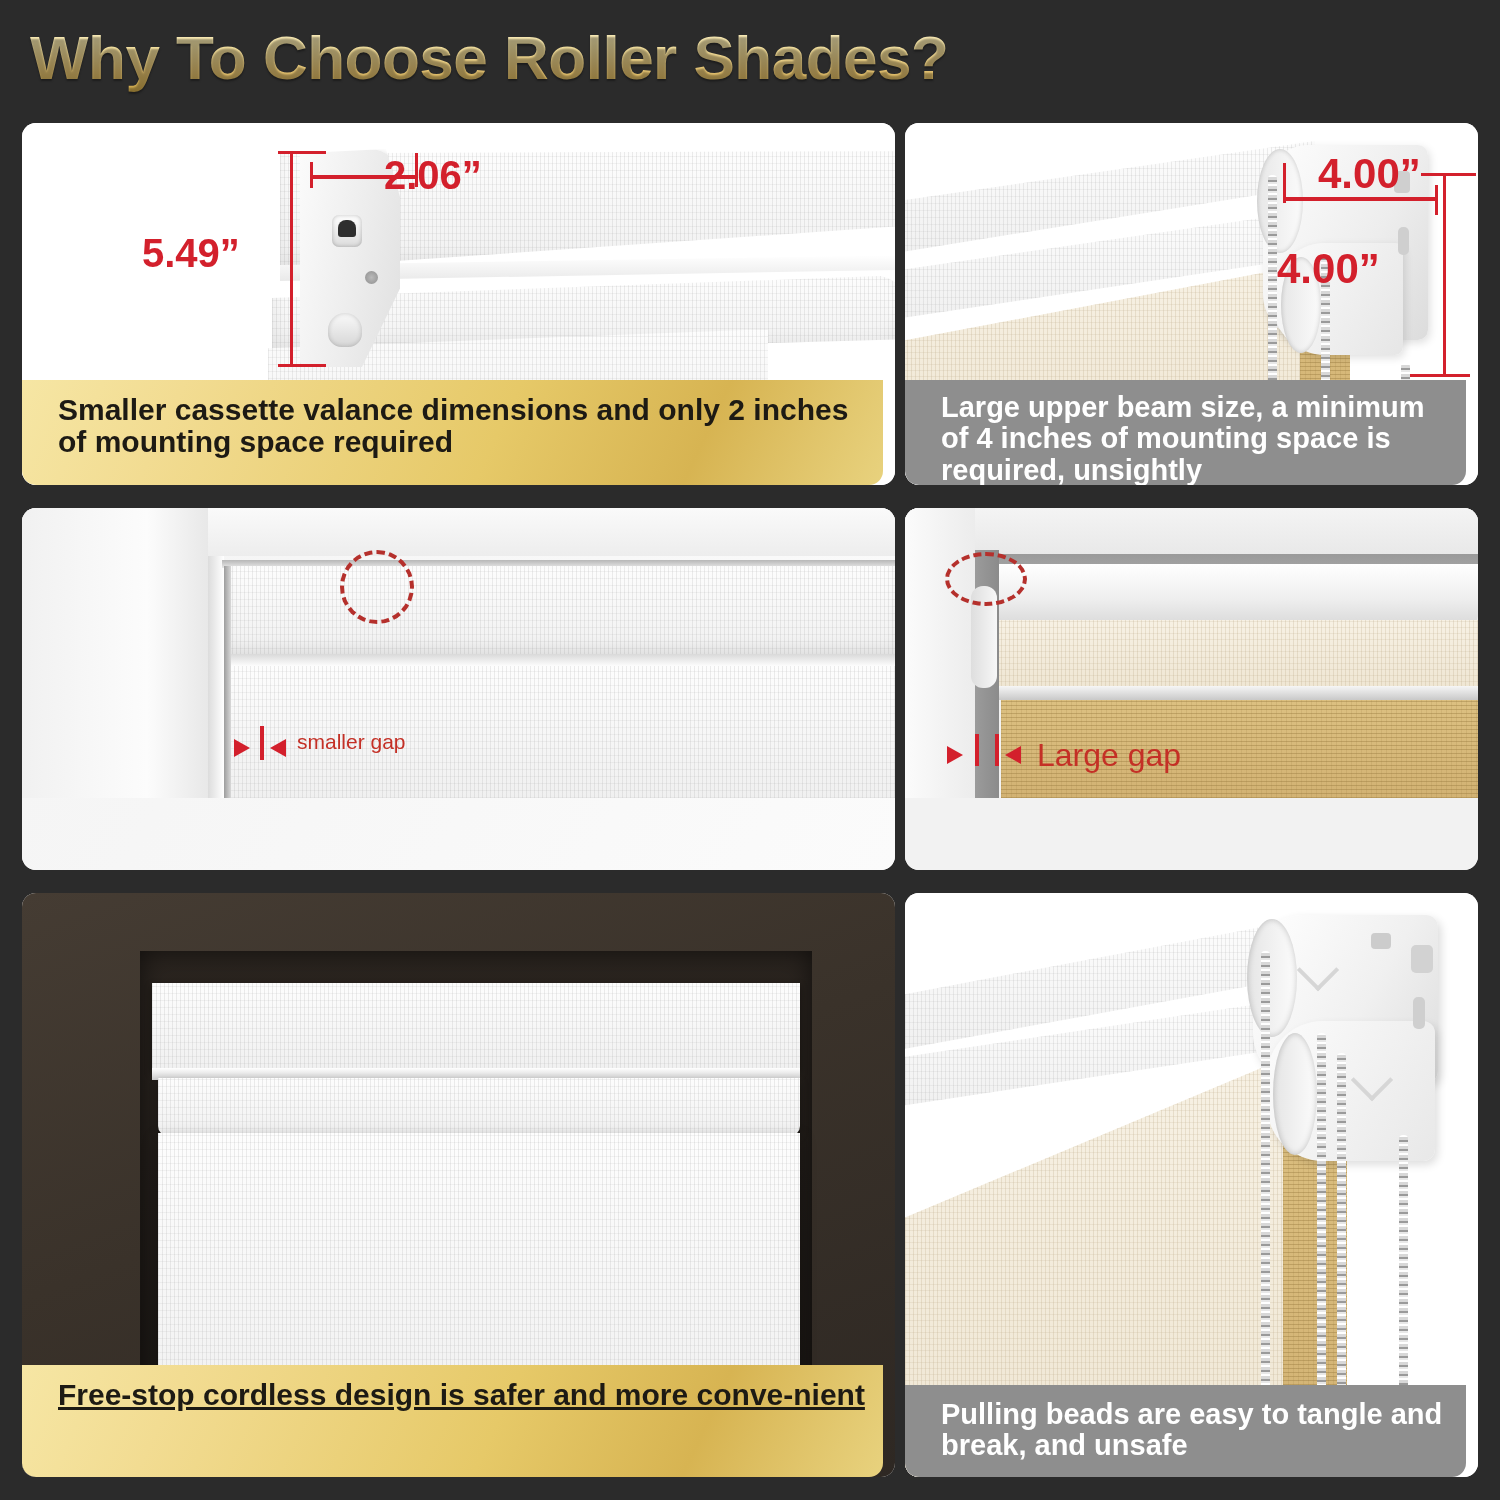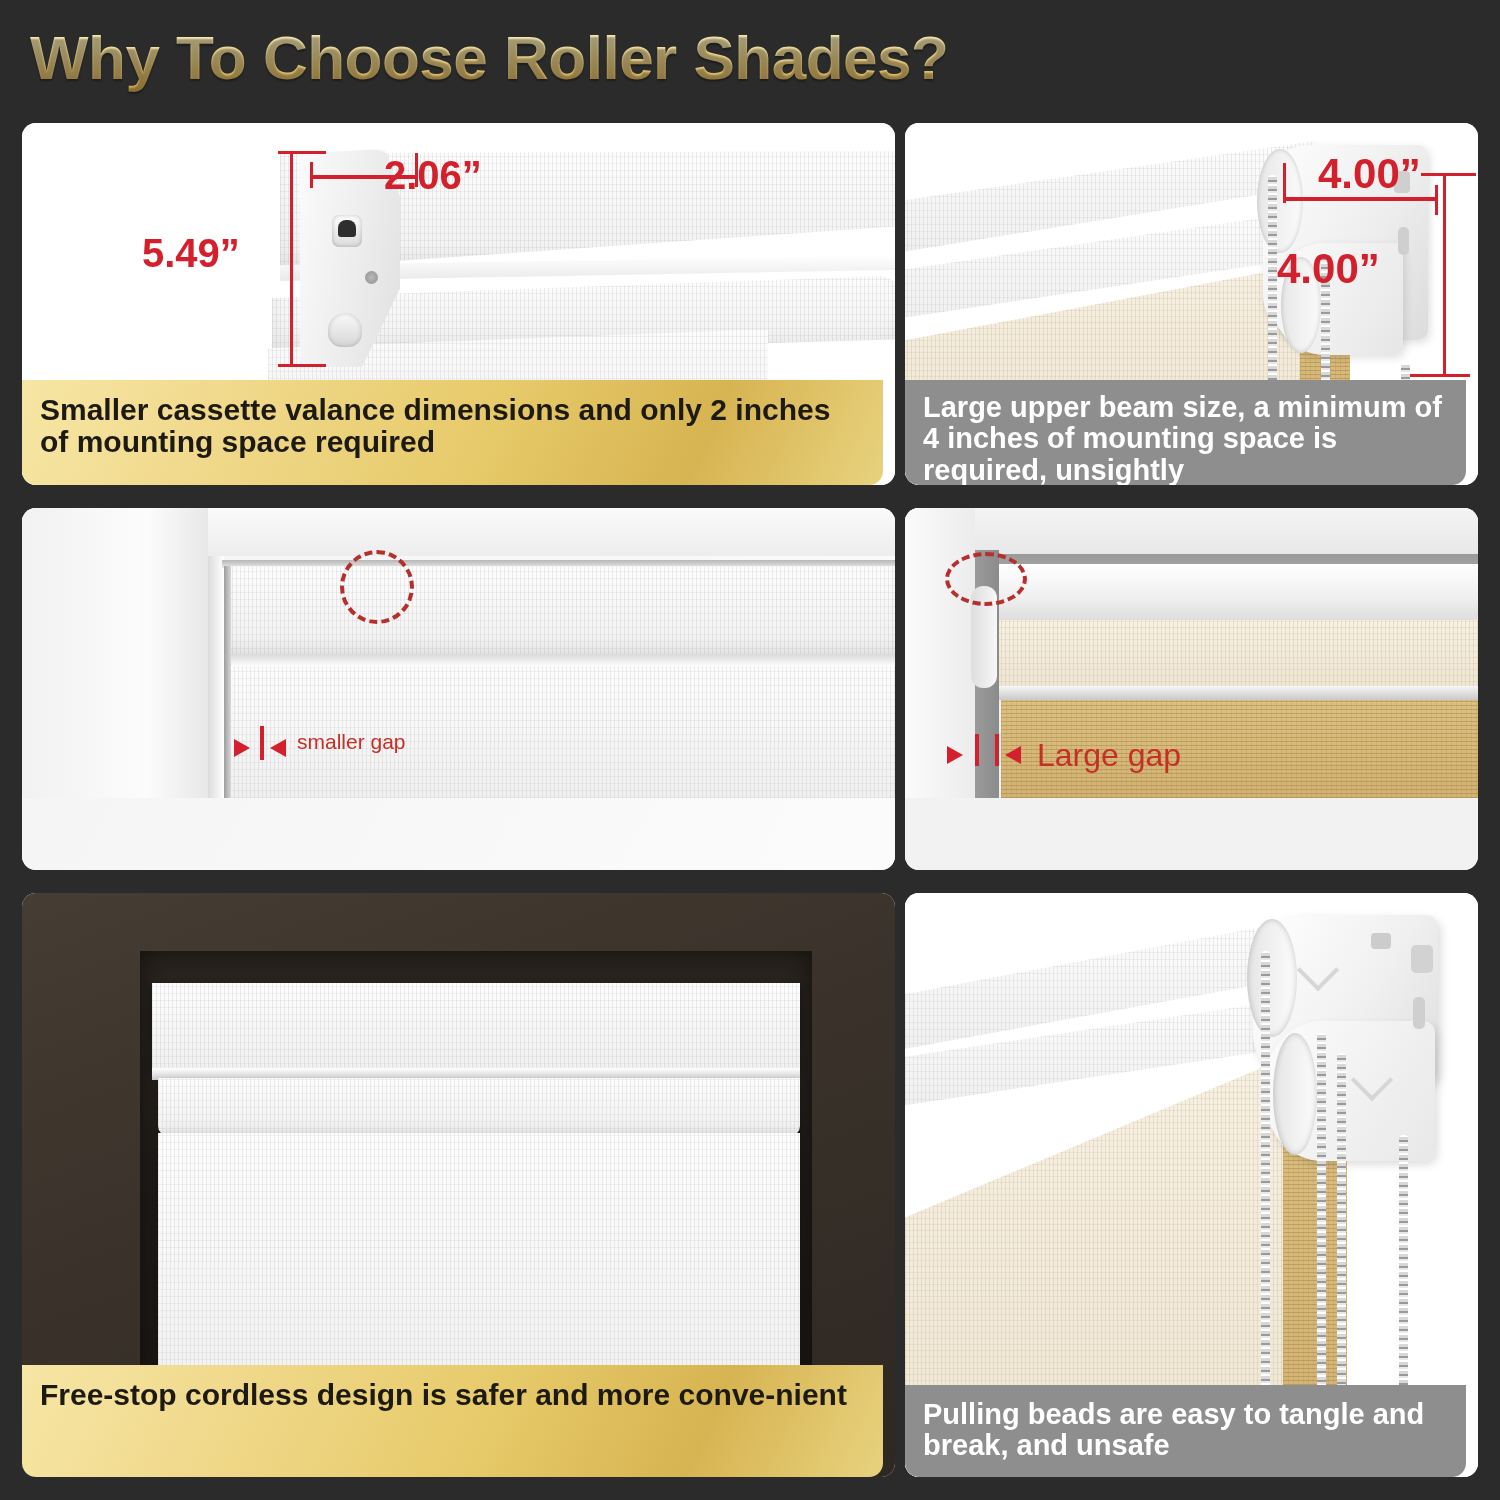--- a/index.html
+++ b/index.html
@@ -25,21 +25,21 @@
   
   .panel {
     position: absolute; overflow: hidden; border-radius: 14px;
     background: #ffffff;
   }
   .photo { position: absolute; inset: 0; overflow: hidden; }
 
   
   .cap {
     position: absolute; left: 0; right: 12px; bottom: 0;
-    padding: 14px 18px 16px 18px;
+    padding: 14px 18px 16px 36px;
     font-weight: bold; line-height: 1.08;
     border-bottom-left-radius: 14px; border-bottom-right-radius: 14px;
   }
   .cap-gold {
     color: #1d1a14; font-size: 30px;
     background: linear-gradient(115deg,#f6e6a4 0%,#f2dc92 18%,#e6c968 55%,#d7b452 78%,#e8d27e 100%);
   }
   .cap-gray { color: #ffffff; font-size: 29px; background: #8e8e8e; }
 
   
@@ -304,21 +304,21 @@
       <div style="position:absolute; left:440px; top:545px; width:48px; height:7px;
                   background:#c6c6c6; border-radius:3px;"></div>
 
       <div style="position:absolute; left:430px; top:552px; width:66px; height:110px;
                   background:linear-gradient(180deg,#f0cfb8,#e3bba1);
                   border-radius:30px 30px 18px 18px;
                   box-shadow:-2px 2px 6px rgba(0,0,0,0.25);"></div>
 
     </div>
 
-    <div class="cap cap-gold" style="height:112px;">Free-stop cordless design is safer and more conve-nient</div>
+    <div class="cap cap-gold" style="height:112px;text-decoration:underline;">Free-stop cordless design is safer and more conve-nient</div>
   </div>
 
   <div class="panel" style="left:905px; top:893px; width:573px; height:584px;">
     <div class="photo" style="background:#fff;">
 
       <div class="sheet fabric-white" style="left:-12px; top:28px; width:400px; height:130px;
                   clip-path: polygon(0 58%, 100% 0, 100% 44%, 0 100%);"></div>
       <div class="sheet fabric-white" style="left:-12px; top:104px; width:412px; height:110px;
                   clip-path: polygon(0 56%, 100% 0, 100% 44%, 0 100%);"></div>
 

